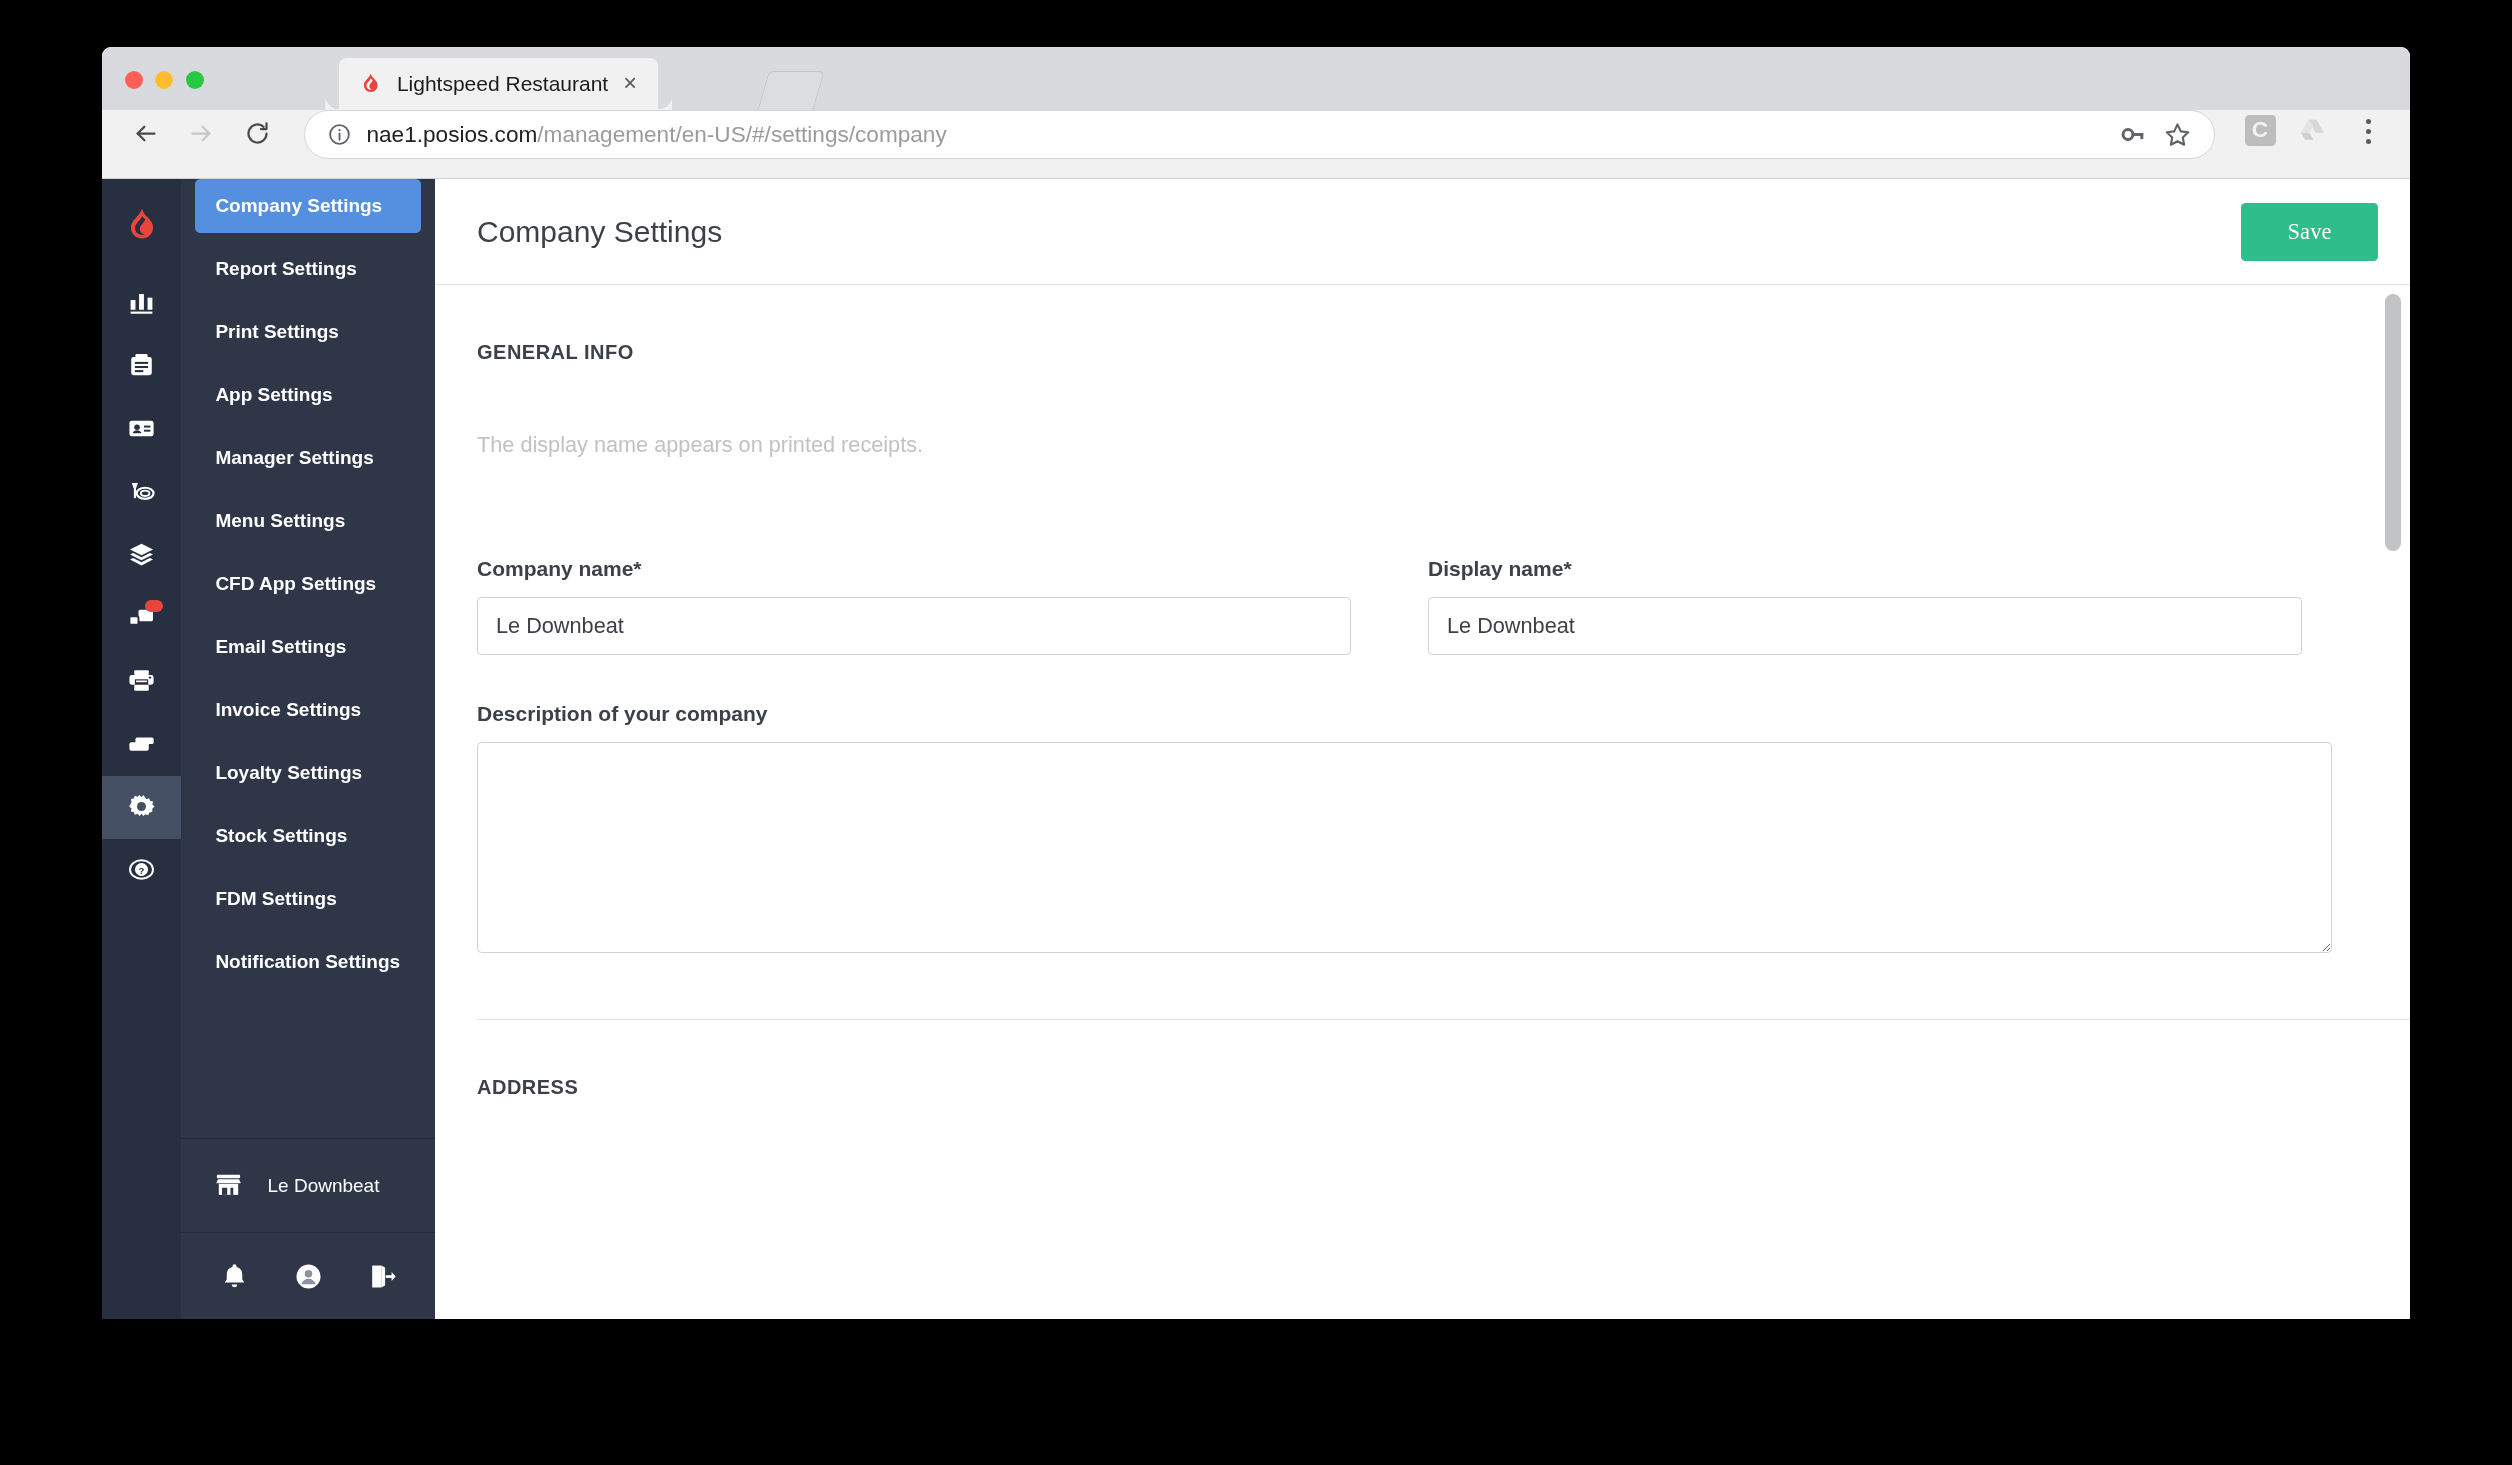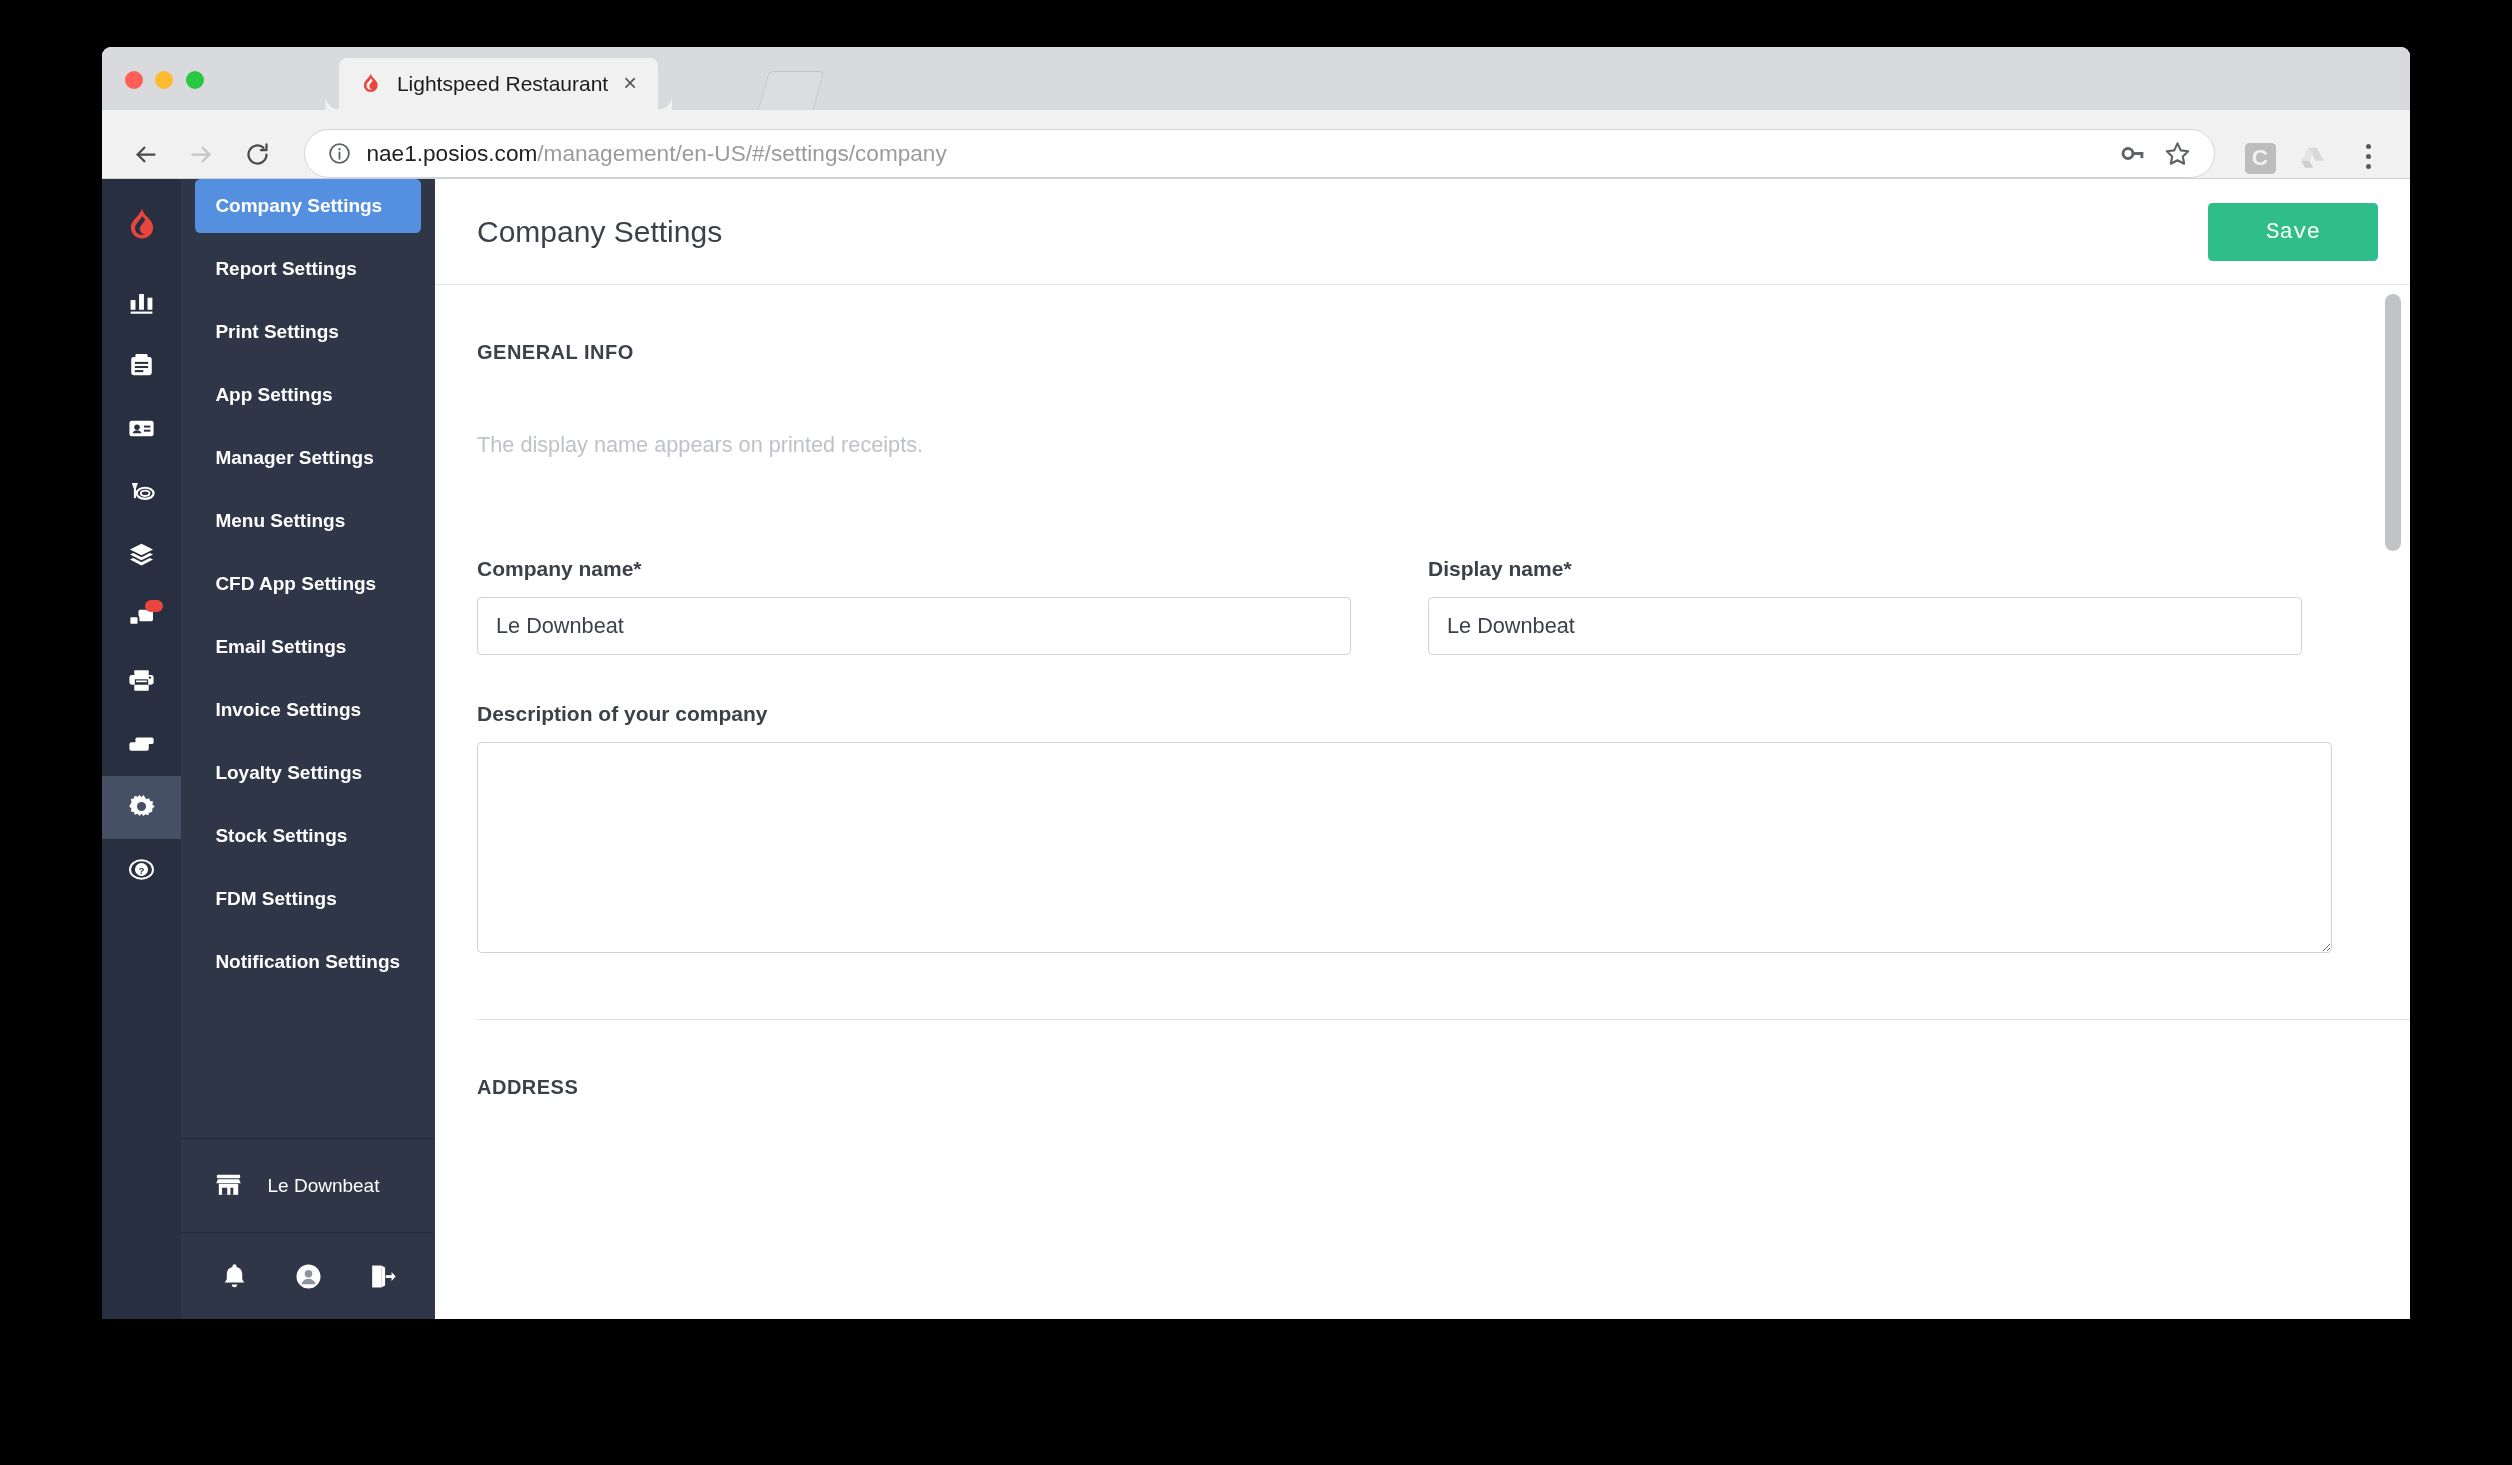--- a/index.html
+++ b/index.html
@@ -67,21 +67,21 @@
     background: #dcdddf;
     transform: skewX(-16deg);
   }
 
   
   .toolbar {
     position: relative;
     height: 69px;
     background: #f1f1f1;
     border-bottom: 0.9px solid #cfd0d2;
-    display: flex; align-items: flex-end;
+    display: flex; align-items: flex-start;
     padding: 0 20px;
   }
   .navbtn {
     width: 47px; height: 47px;
     display: flex; align-items: center; justify-content: center;
     margin-right: 9px;
   }
   .omnibox {
     flex: 1; height: 49px;
     margin: 0 12.6px 0 14.4px;
@@ -172,24 +172,24 @@
   
   .main { flex: 1; position: relative; background: #fff; display: flex; flex-direction: column; min-width: 0; }
   .main-header {
     height: 106px; flex: 0 0 106px;
     border-bottom: 0.9px solid #e2e4e6;
     display: flex; align-items: center;
     padding: 0 32px 0 42px;
   }
   .page-title { flex: 1; font-size: 30px; color: #3c4149; }
   .save-btn {
-    width: 170px; height: 58px;
+    width: 137px; height: 58px;
     background: #2fbd8a; color: #fff;
     border: none; border-radius: 4.5px;
-    font-size: 22.6px; font-family: Liberation Mono, monospace;
+    font-size: 22.6px; font-family: Liberation Serif, serif;
     cursor: pointer;
   }
 
   .scrollarea { flex: 1; position: relative; overflow: hidden; }
   .section { padding: 56px 0 0 42px; }
   .section-head {
     font-size: 20px; font-weight: 700; letter-spacing: 0.5px;
     color: #3c4149; text-transform: uppercase;
   }
   .section-note { margin-top: 68px; font-size: 21.7px; color: #bfc2c6; }

